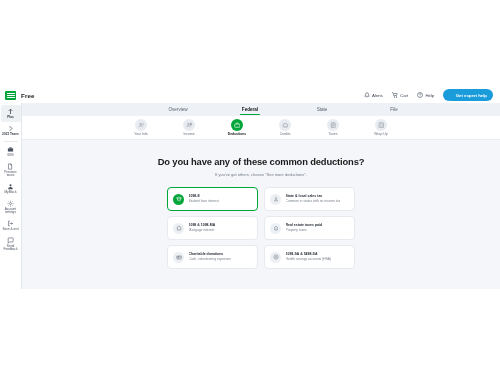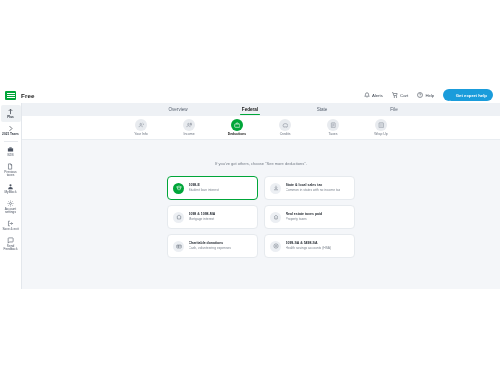--- a/index.html
+++ b/index.html
@@ -363,20 +363,21 @@
           <svg viewBox="0 0 24 24" fill="none" stroke="#8a929d" stroke-width="2.2">
             <rect x="4" y="3" width="16" height="18" rx="1.6"></rect>
             <path d="M8 8h2M8 12h2M8 16h2M13 8h3M13 12h3M13 16h3"></path>
           </svg>
         </span>
         <span class="step-label">Wrap Up</span>
       </div>
     </div>
 
     <div class="content">
+      <div class="page-title">Do you have any of these common deductions?</div>
       <div class="page-sub">If you've got others, choose "See more deductions".</div>
 
       <div class="cards">
 
         <div class="card selected">
           <span class="card-ico">
             <svg viewBox="0 0 24 24" fill="none" stroke="#ffffff" stroke-width="2.3">
               <path d="M2 8l10-4 10 4-10 4z"></path>
                 <path d="M6 11v5c0 1.7 2.7 3 6 3s6-1.3 6-3v-5"></path>
             </svg>

